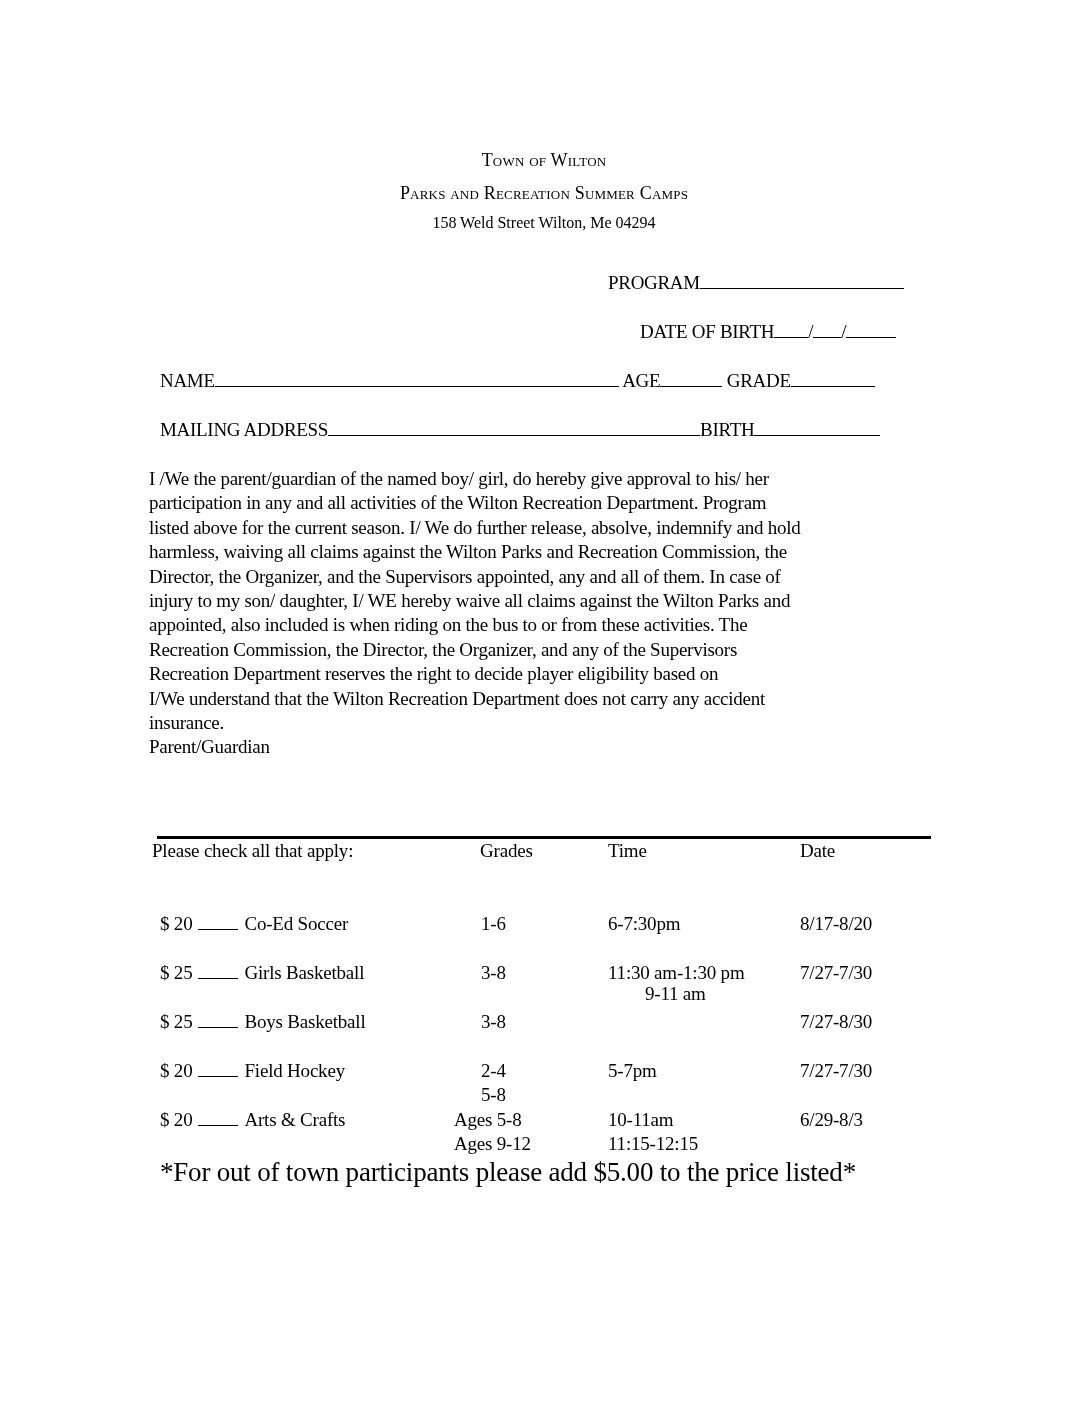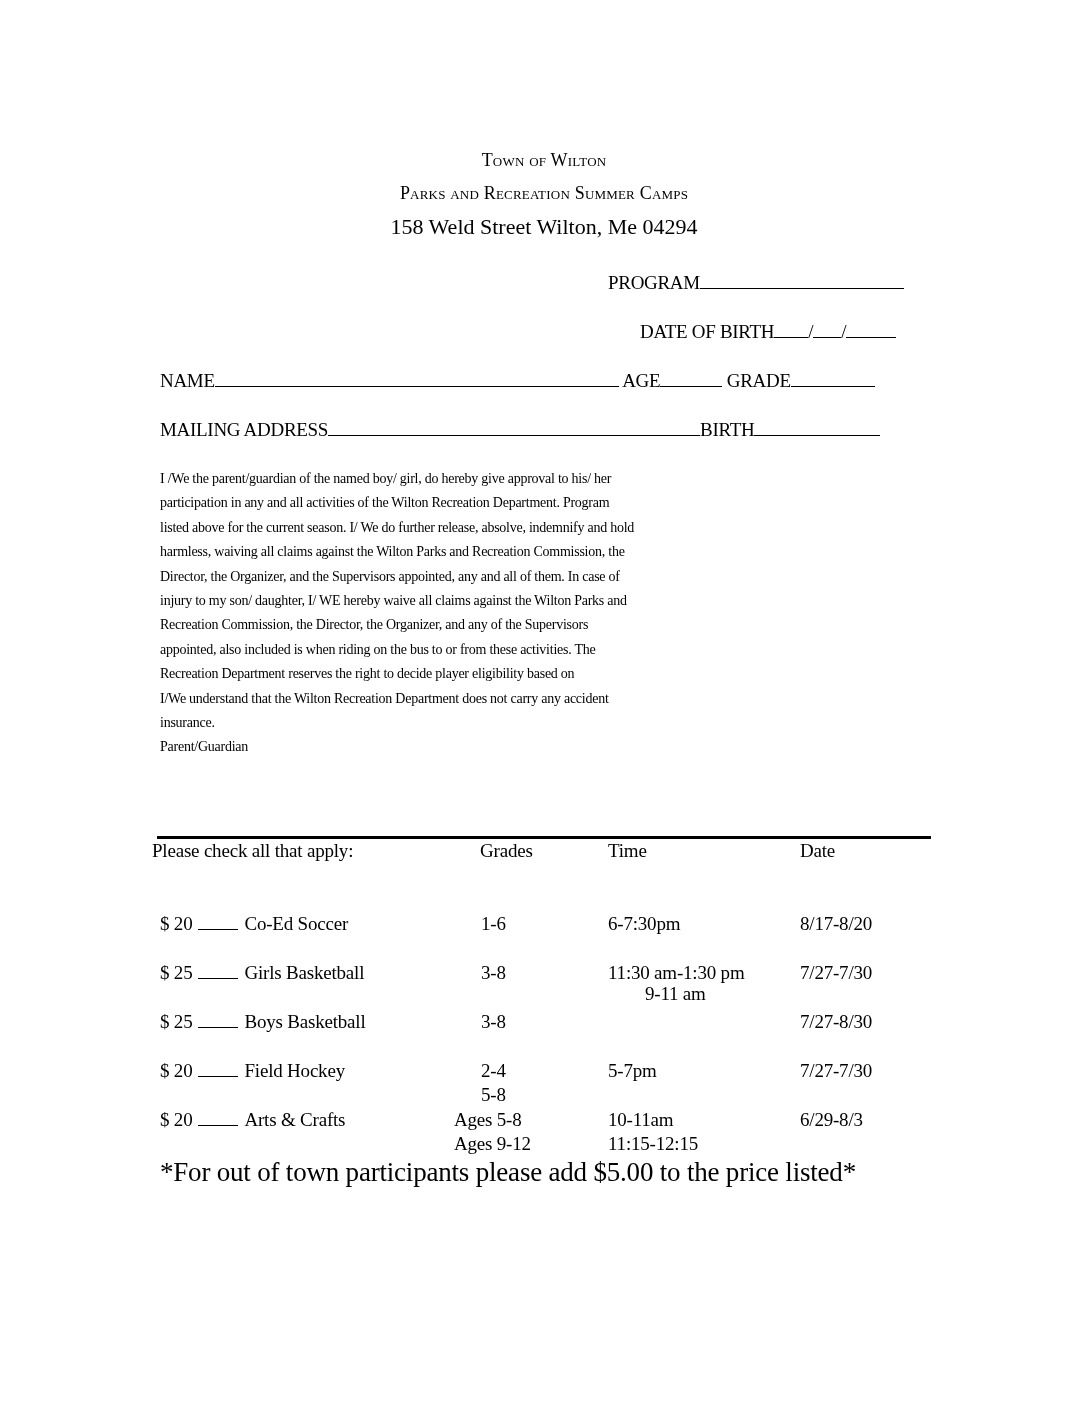--- a/index.html
+++ b/index.html
@@ -5,33 +5,33 @@
     html, body { margin: 0; padding: 0; background: #ffffff; }
     body {
       width: 1088px; height: 1408px; position: relative; overflow: hidden;
       font-family: "Liberation Serif", "DejaVu Serif", serif; color: #000;
     }
     .abs { position: absolute; white-space: nowrap; }
     .hdr { left: 0; width: 1088px; text-align: center; font-size: 18px; }
     .hdr.caps { font-variant: small-caps; letter-spacing: 0.2px; }
     .label { font-size: 19px; letter-spacing: -0.3px; }
     .blank { display: inline-block; border-bottom: 1.3px solid #000; height: 15px; vertical-align: baseline; }
-    .para { left: 160px; width: 780px; font-size: 14px; line-height: 24.4px; letter-spacing: -0.25px; }
+    .para { left: 149px; width: 780px; font-size: 19px; line-height: 24.4px; letter-spacing: -0.25px; }
     .para p { margin: 0; white-space: nowrap; }
     .rule { left: 157px; width: 774px; height: 0; border-top: 3px solid #000; top: 836px; }
     .cell { font-size: 19px; letter-spacing: -0.2px; }
     .check { display: inline-block; width: 40px; border-bottom: 1.3px solid #000; height: 14px; margin: 0 6px 0 6px; vertical-align: baseline; }
     .footer { left: 160px; font-size: 27px; letter-spacing: -0.2px; }
   </style>
 </head>
 <body>
 
 <div class="abs hdr caps" style="top:150px;">Town of Wilton</div>
 <div class="abs hdr caps" style="top:183px;">Parks and Recreation Summer Camps</div>
-<div class="abs hdr" style="top:214px; font-size:22px;">158 Weld Street Wilton, Me 04294</div>
+<div class="abs hdr" style="top:214px; font-size:16px;">158 Weld Street Wilton, Me 04294</div>
 
 <div class="abs label" style="left:608px; top:272px;">
   <span>PROGRAM</span><span class="blank" style="width:204px;"></span>
 </div>
 
 <div class="abs label" style="left:640px; top:321px;">
   <span>DATE OF BIRTH</span><span class="blank" style="width:34px;"></span><span>/</span><span class="blank" style="width:28px;"></span><span>/</span><span class="blank" style="width:50px;"></span>
 </div>
 
 <div class="abs label" style="left:160px; top:370px;">
@@ -44,22 +44,22 @@
   <span>MAILING ADDRESS</span><span class="blank" style="width:372px;"></span><span>BIRTH</span><span class="blank" style="width:126px;"></span>
 </div>
 
 <div class="abs para" style="top:467px;">
   <p>I /We the parent/guardian of the named boy/ girl, do hereby give approval to his/ her</p>
   <p>participation in any and all activities of the Wilton Recreation Department.  Program</p>
   <p>listed above for the current season.  I/ We do further release, absolve, indemnify and hold</p>
   <p>harmless, waiving all claims against the Wilton Parks and Recreation Commission, the</p>
   <p>Director, the Organizer, and the Supervisors appointed, any and all of them.  In case of</p>
   <p>injury to my son/ daughter, I/ WE hereby waive all claims against the Wilton Parks and</p>
+  <p>appointed, also included is when riding on the bus to or from these activities.  The</p>
   <p>Recreation Commission, the Director, the Organizer, and any of the Supervisors</p>
-  <p>appointed, also included is when riding on the bus to or from these activities.  The</p>
   <p>Recreation Department reserves the right to decide player eligibility based on</p>
   <p>I/We understand that the Wilton Recreation Department does not carry any accident</p>
   <p>insurance.</p>
   <p>Parent/Guardian</p>
 </div>
 
 <div class="abs rule"></div>
 
 <div class="abs cell" style="left:152px; top:840px;">Please check all that apply:</div>
 <div class="abs cell" style="left:480px; top:840px;">Grades</div>

